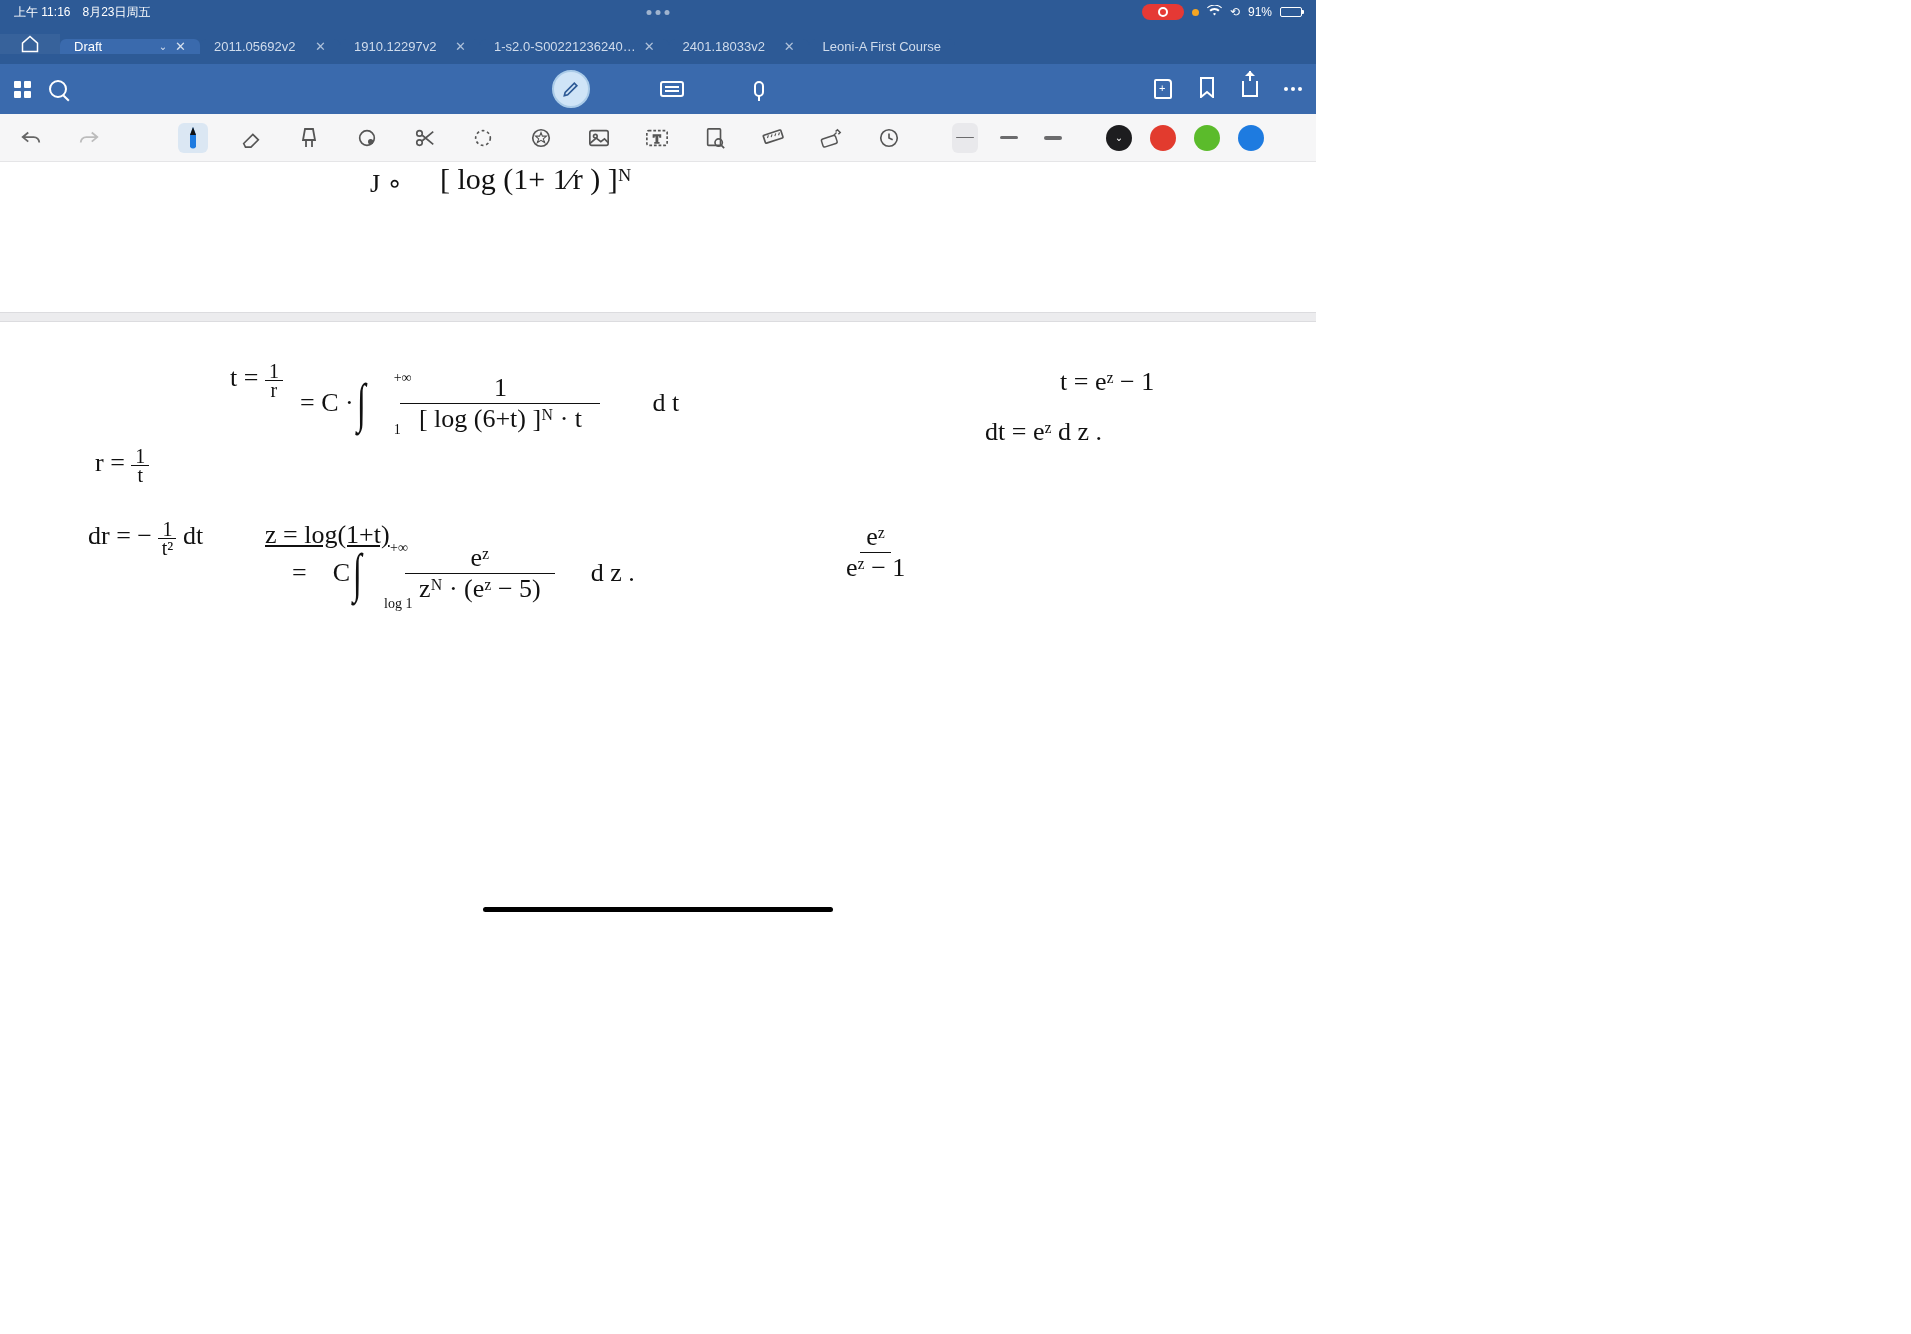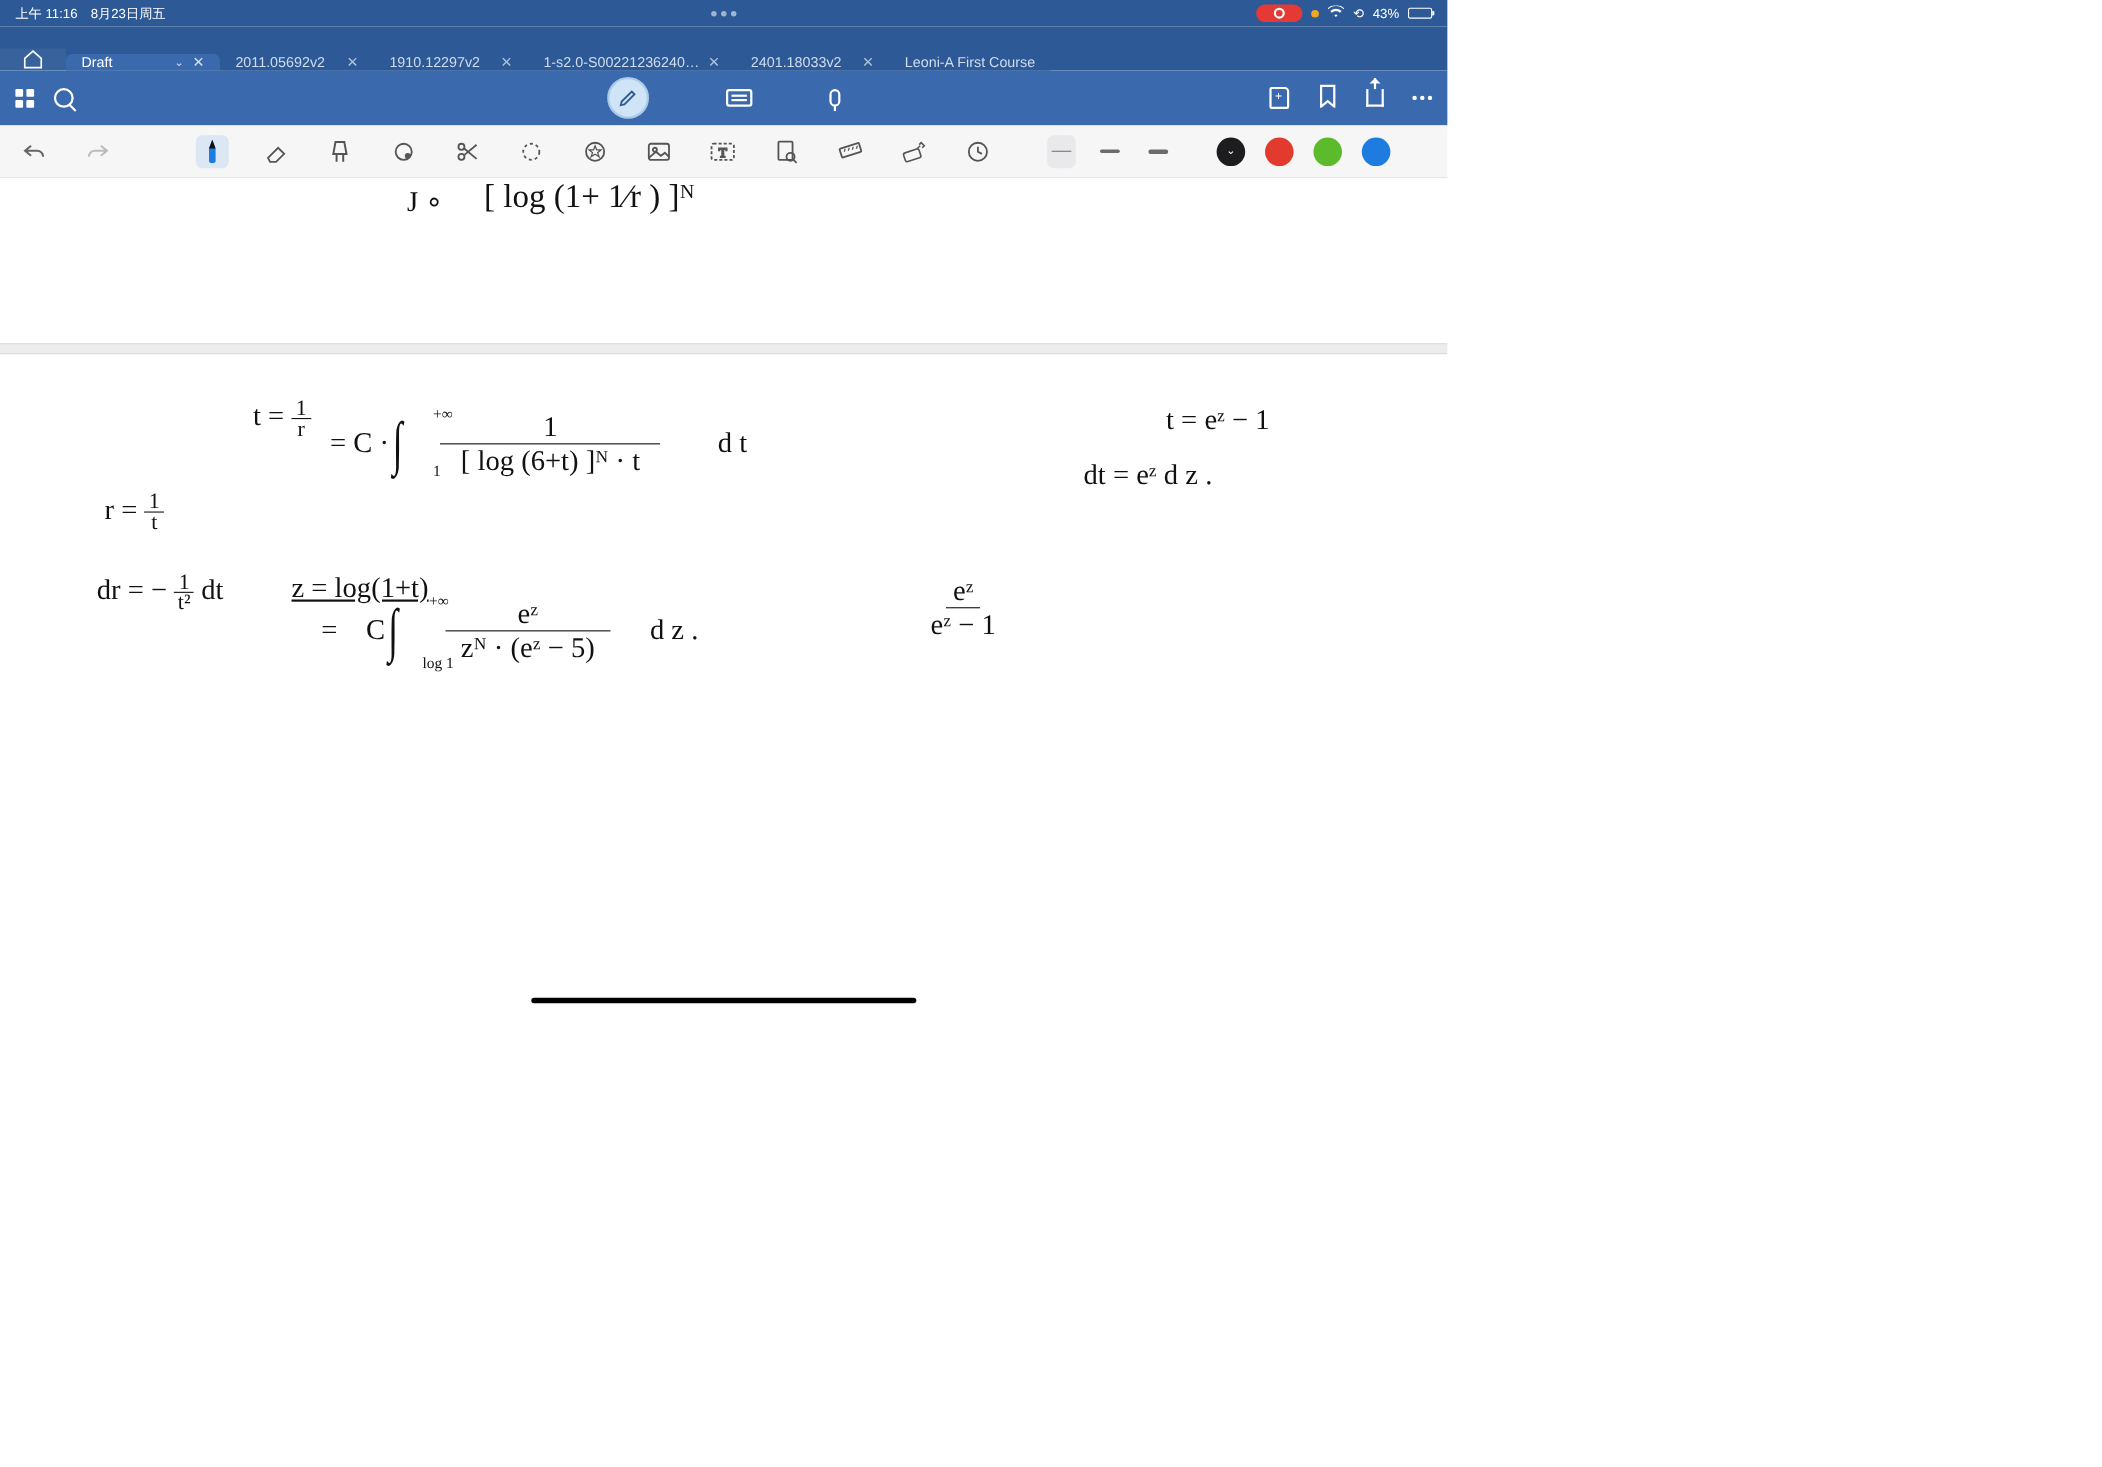--- a/index.html
+++ b/index.html
@@ -30,21 +30,21 @@
   .amber-dot { width:7px;height:7px;background:#f5a623;border-radius:50%; }
   .wifi-icon,.rot-icon { font-size:12px; color:#fff; }
   .batt { width:22px; height:10px; border:1px solid #fff; border-radius:2px; position:relative; }
   .batt::after { content:""; position:absolute; right:-3px; top:2px; width:2px; height:4px; background:#fff; border-radius:0 1px 1px 0; }
   .batt-fill { height:100%; width:88%; background:#fff; border-radius:1px; }
 
   .tab-bar {
     height: 40px;
     background: #2d5a96;
     display: flex;
-    align-items: flex-end;
+    align-items: center;
   }
   .home-btn {
     width: 60px;
     display:flex; align-items:center; justify-content:center;
     color:#fff; background: rgba(255,255,255,0.05);
   }
   .tab {
     display:flex; align-items:center; gap:8px;
     padding: 0 14px;
     color:#d0dcec; font-size:13px;
@@ -139,21 +139,21 @@
     <span class="rec-pill">
         <span class="rec-in"></span>
       </span>
     <span class="amber-dot"></span>
     <span class="wifi-icon">
       <svg width="15" height="11" viewBox="0 0 15 11">
           <path d="M7.5 10.5 L9 8.8 A2.2 2.2 0 0 0 6 8.8 Z M3.8 6.6 A5.3 5.3 0 0 1 11.2 6.6 L12.6 5.1 A7.4 7.4 0 0 0 2.4 5.1 Z M0.6 3.3 A9.8 9.8 0 0 1 14.4 3.3 L15 2.6 A10.6 10.6 0 0 0 0 2.6 Z" fill="#fff"></path>
         </svg>
     </span>
     <span class="rot-icon">⟲</span>
-    <span>43%</span>
+    <span>91%</span>
     <span class="batt"><span class="batt-fill"></span></span>
   </div>
 </div>
 
 <div class="tab-bar">
   <div class="home-btn">
     <svg width="20" height="20" viewBox="0 0 24 24" fill="none" stroke="#fff" stroke-width="1.8">
         <path d="M3 11 L12 3 L21 11 V21 H3 Z"></path>
       </svg>
   </div>

